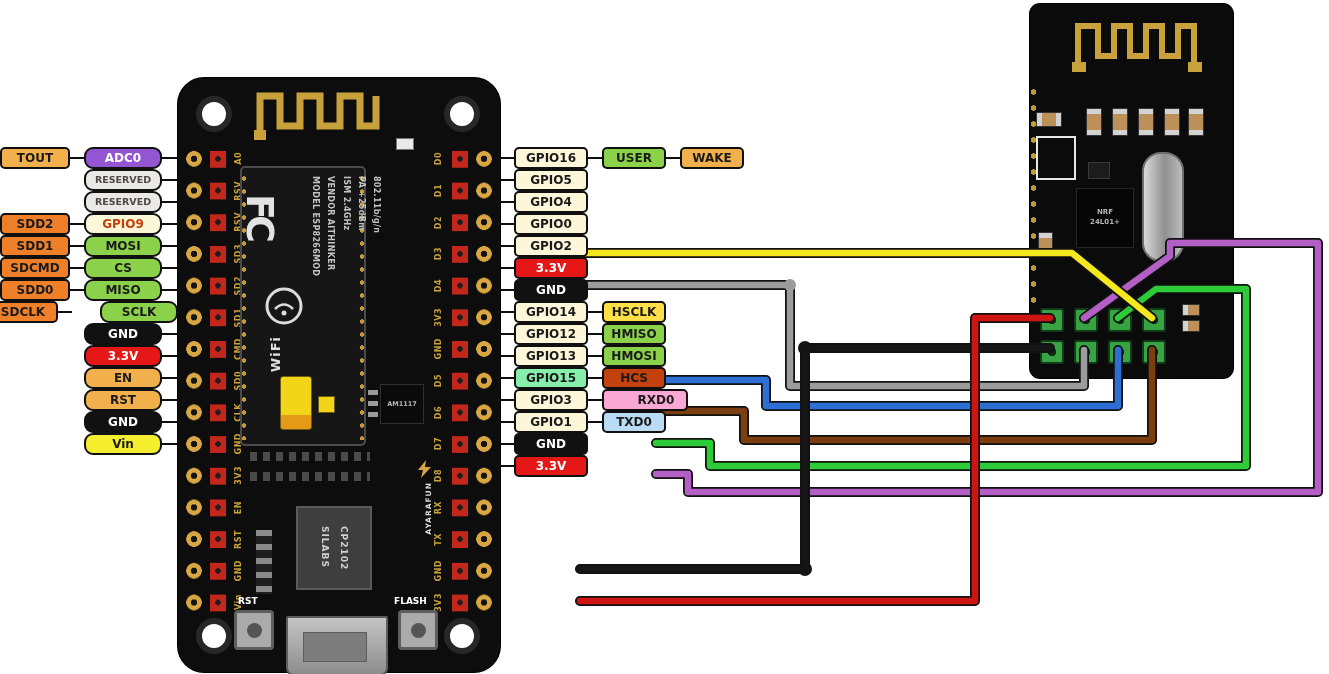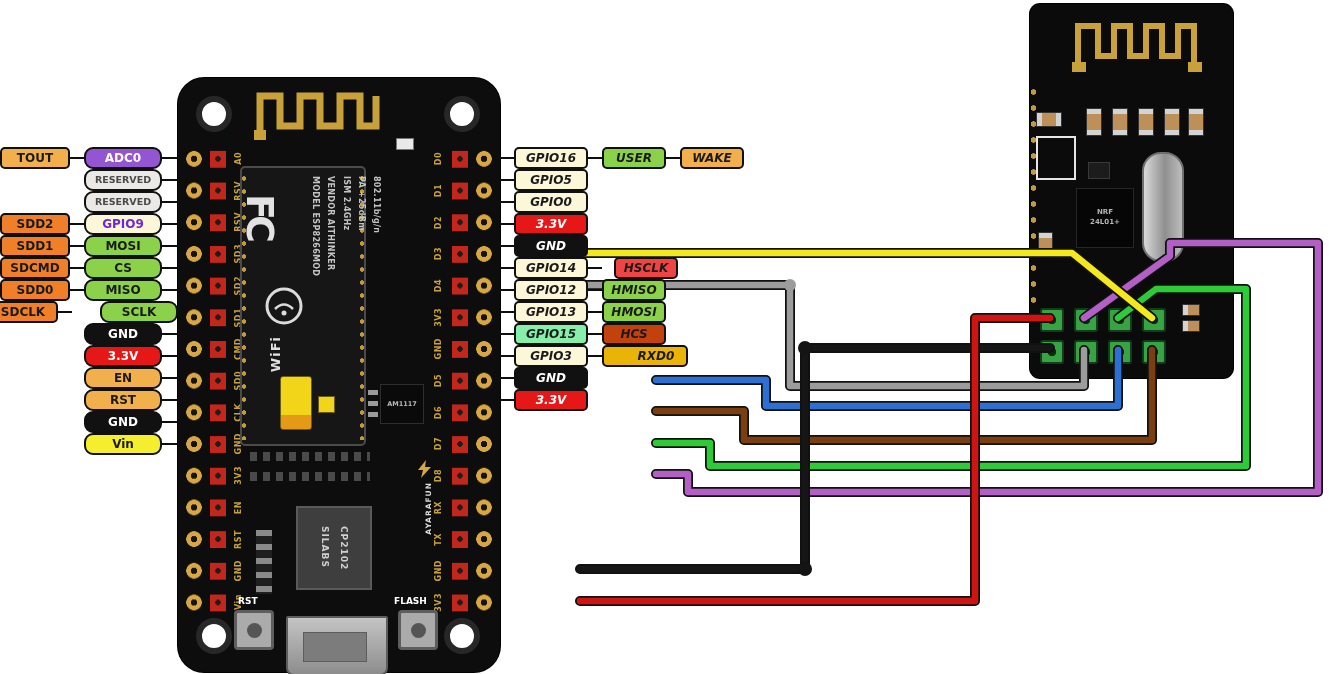--- a/index.html
+++ b/index.html
@@ -51,21 +51,21 @@
 
   
   #wires{position:absolute;left:0;top:0;pointer-events:none;}
 
   
   .label-col{position:absolute;top:147px;height:465px;display:flex;flex-direction:column;}
   .col-left{left:0;width:178px;}
   .col-right{left:498px;width:330px;}
   .pin-row{display:flex;align-items:center;height:22px;width:100%;}
   .row-left{justify-content:flex-end;}
-  .row-right{justify-content:flex-start;font-style:italic;}
+  .row-right{justify-content:flex-start;}
   .pin-box{display:inline-block;padding:2px 6px;border:2px solid #101010;border-radius:5px;font-weight:bold;font-size:12px;line-height:14px;text-align:center;background:#fcf7d9;color:#1a1a1a;white-space:nowrap;}
   .row-left .pin-box{min-width:54px;}
   .row-left .pin-box.inner{min-width:62px;border-radius:9px;}
   .row-right .pin-box.b1{min-width:58px;}
   .row-right .pin-box.b2,.row-right .pin-box.b3{min-width:48px;}
   .link{width:14px;height:0;border-top:2.5px solid #0e0e0e;}
   .link.tail,.link.head{width:16px;}
   .seg{display:inline-flex;align-items:center;}
 </style>
 </head>
@@ -320,21 +320,21 @@
         <span class="pin-box inner" style="background-color: rgb(235, 233, 230); color: rgb(74, 74, 74); font-size: 9.5px;">RESERVED</span>
         <span class="link tail"></span>
       </div>
 
 
       <div class="pin-row row-left">
         <span class="seg">
           <span class="pin-box" style="background-color: rgb(240, 127, 42); color: rgb(26, 26, 26);">SDD2</span>
           <span class="link"></span>
         </span>
-        <span class="pin-box inner" style="background-color: rgb(252, 247, 217); color: #6d28d9;">GPIO9</span>
+        <span class="pin-box inner" style="background-color: rgb(252, 247, 217); color: #c2410c;">GPIO9</span>
         <span class="link tail"></span>
       </div>
 
       <div class="pin-row row-left">
         <span class="seg">
           <span class="pin-box" style="background-color: rgb(240, 127, 42); color: rgb(26, 26, 26);">SDD1</span>
           <span class="link"></span>
         </span>
         <span class="pin-box inner" style="background-color: rgb(139, 210, 74); color: rgb(26, 26, 26);">MOSI</span>
         <span class="link tail"></span>
@@ -418,46 +418,56 @@
           <span class="pin-box b3" style="background-color: rgb(242, 176, 77); color: rgb(26, 26, 26);">WAKE</span>
         </span>
       </div>
 
       <div class="pin-row row-right">
         <span class="link head"></span>
         <span class="pin-box b1" style="background-color: rgb(252, 247, 217); color: rgb(26, 26, 26);">GPIO5</span>
 
       </div>
 
+      <div class="pin-row row-right">
+        <span class="link head"></span>
+        <span class="pin-box b1" style="background-color: rgb(252, 247, 217); color: rgb(26, 26, 26);">GPIO4</span>
+
+      </div>
 
       <div class="pin-row row-right">
         <span class="link head"></span>
         <span class="pin-box b1" style="background-color: rgb(252, 247, 217); color: rgb(26, 26, 26);">GPIO0</span>
 
       </div>
 
+      <div class="pin-row row-right">
+        <span class="link head"></span>
+        <span class="pin-box b1" style="background-color: rgb(252, 247, 217); color: rgb(26, 26, 26);">GPIO2</span>
+
+      </div>
 
       <div class="pin-row row-right">
         <span class="link head"></span>
         <span class="pin-box b1" style="background-color: rgb(230, 23, 23); color: rgb(255, 255, 255);">3.3V</span>
 
       </div>
 
       <div class="pin-row row-right">
         <span class="link head"></span>
         <span class="pin-box b1" style="background-color: rgb(17, 17, 17); color: rgb(255, 255, 255);">GND</span>
 
       </div>
 
       <div class="pin-row row-right">
         <span class="link head"></span>
         <span class="pin-box b1" style="background-color: rgb(252, 247, 217); color: rgb(26, 26, 26);">GPIO14</span>
         <span class="seg">
           <span class="link"></span>
-          <span class="pin-box b2" style="background-color: #ef4444; color: rgb(26, 26, 26); margin-left: 12px;">HSCLK</span>
+          <span class="pin-box b2" style="background-color: #fde047; color: rgb(26, 26, 26);">HSCLK</span>
         </span>
 
       </div>
 
       <div class="pin-row row-right">
         <span class="link head"></span>
         <span class="pin-box b1" style="background-color: rgb(252, 247, 217); color: rgb(26, 26, 26);">GPIO12</span>
         <span class="seg">
           <span class="link"></span>
           <span class="pin-box b2" style="background-color: rgb(139, 210, 74); color: rgb(26, 26, 26);">HMISO</span>
@@ -483,25 +493,34 @@
           <span class="pin-box b2" style="background-color: #c2410c; color: rgb(26, 26, 26);">HCS</span>
         </span>
 
       </div>
 
       <div class="pin-row row-right">
         <span class="link head"></span>
         <span class="pin-box b1" style="background-color: rgb(252, 247, 217); color: rgb(26, 26, 26);">GPIO3</span>
         <span class="seg">
           <span class="link"></span>
-          <span class="pin-box b2" style="background-color: #eab308; color: rgb(26, 26, 26); padding-left: 28px;">RXD0</span>
-        </span>
-
-      </div>
-
+          <span class="pin-box b2" style="background-color: #f9a8d4; color: rgb(26, 26, 26); padding-left: 28px;">RXD0</span>
+        </span>
+
+      </div>
+
+      <div class="pin-row row-right">
+        <span class="link head"></span>
+        <span class="pin-box b1" style="background-color: rgb(252, 247, 217); color: rgb(26, 26, 26);">GPIO1</span>
+        <span class="seg">
+          <span class="link"></span>
+          <span class="pin-box b2" style="background-color: rgb(186, 219, 244); color: rgb(26, 26, 26);">TXD0</span>
+        </span>
+
+      </div>
 
       <div class="pin-row row-right">
         <span class="link head"></span>
         <span class="pin-box b1" style="background-color: rgb(17, 17, 17); color: rgb(255, 255, 255);">GND</span>
 
       </div>
 
       <div class="pin-row row-right">
         <span class="link head"></span>
         <span class="pin-box b1" style="background-color: rgb(230, 23, 23); color: rgb(255, 255, 255);">3.3V</span>

